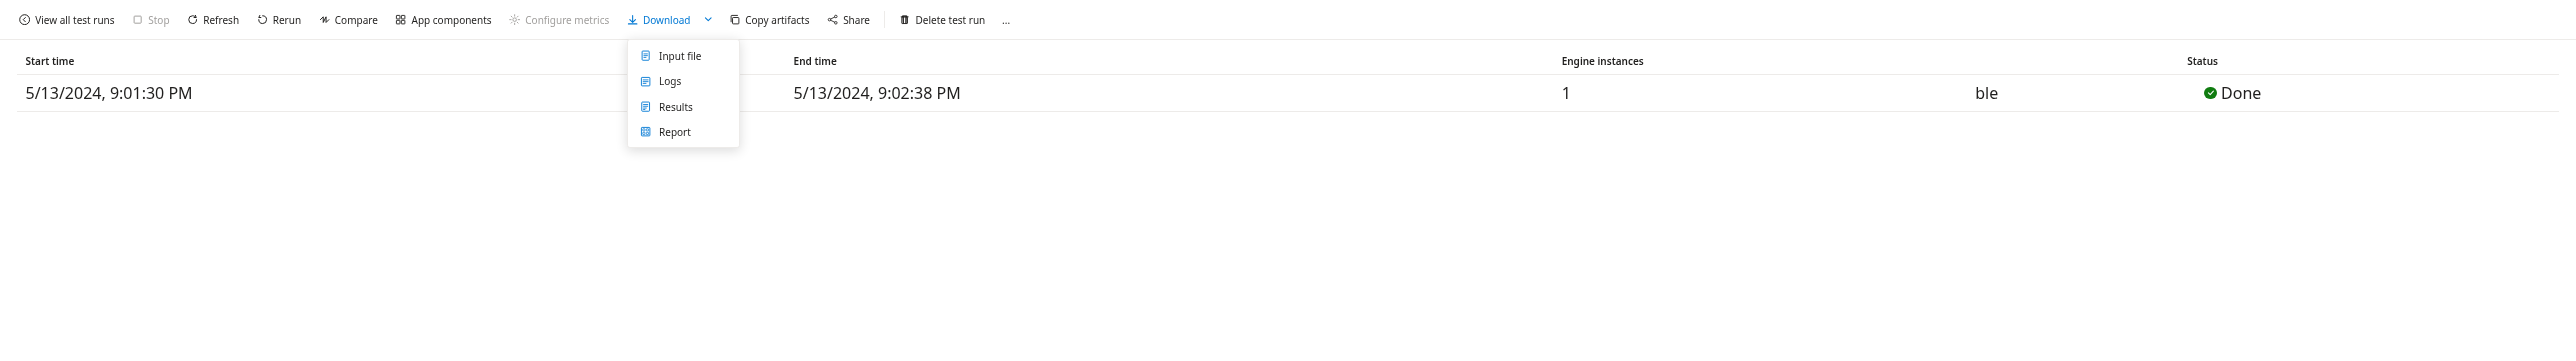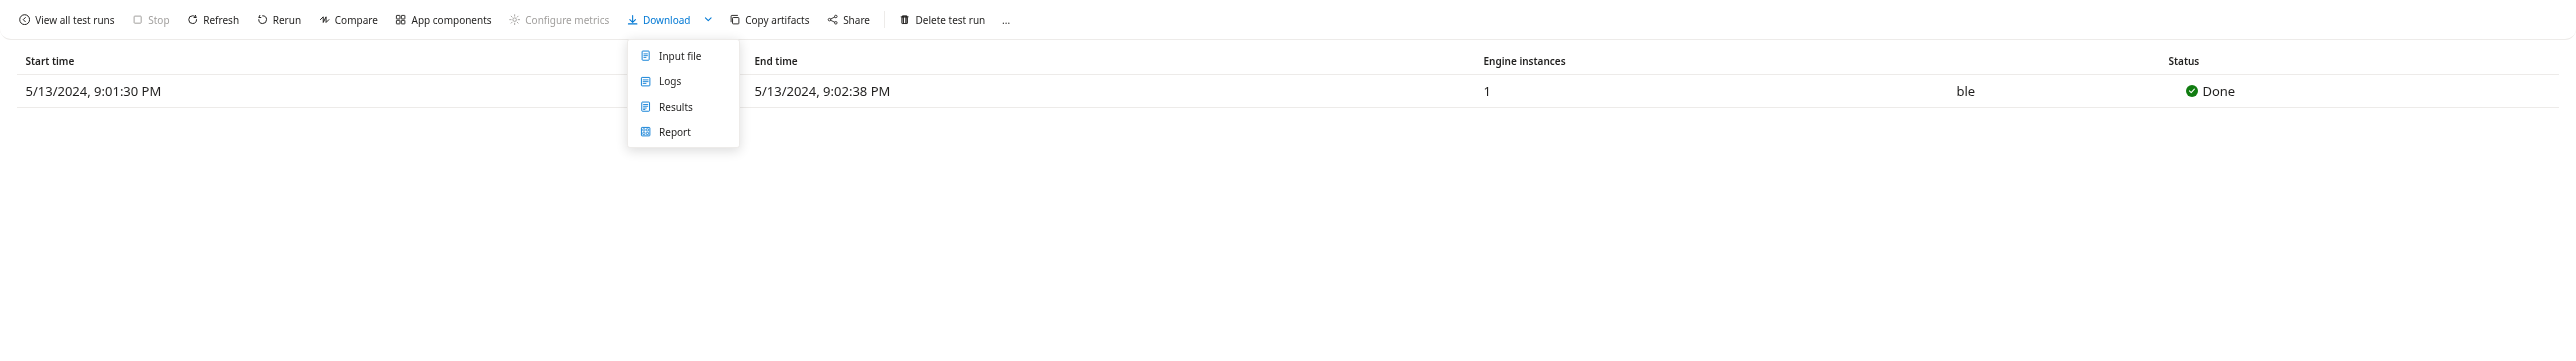--- a/index.html
+++ b/index.html
@@ -16,21 +16,20 @@
     
     .toolbar {
       display: flex;
       align-items: center;
       padding: 5.7px 11.3px;
       border-bottom: 0.7px solid #edebe9;
       gap: 2.8px;
       flex-wrap: nowrap;
       position: relative;
       height: 40px;
-      border-radius: 11px;
     }
 
     .toolbar-btn {
       display: flex;
       align-items: center;
       gap: 4.2px;
       padding: 4.2px 7px;
       border: none;
       background: transparent;
       cursor: pointer;
@@ -135,21 +134,21 @@
       text-align: left;
       padding: 5.7px 8.5px;
       font-weight: 600;
       font-size: 10px;
       border-bottom: 0.7px solid #edebe9;
       color: #201f1e;
     }
 
     .data-table td {
       padding: 7px 8.5px;
-      font-size: 13px;
+      font-size: 16px;
       border-bottom: 0.7px solid #edebe9;
       color: #201f1e;
     }
 
     .status-done {
       display: flex;
       align-items: center;
       gap: 4.2px;
       color: #201f1e;
       margin-left: 17px;

